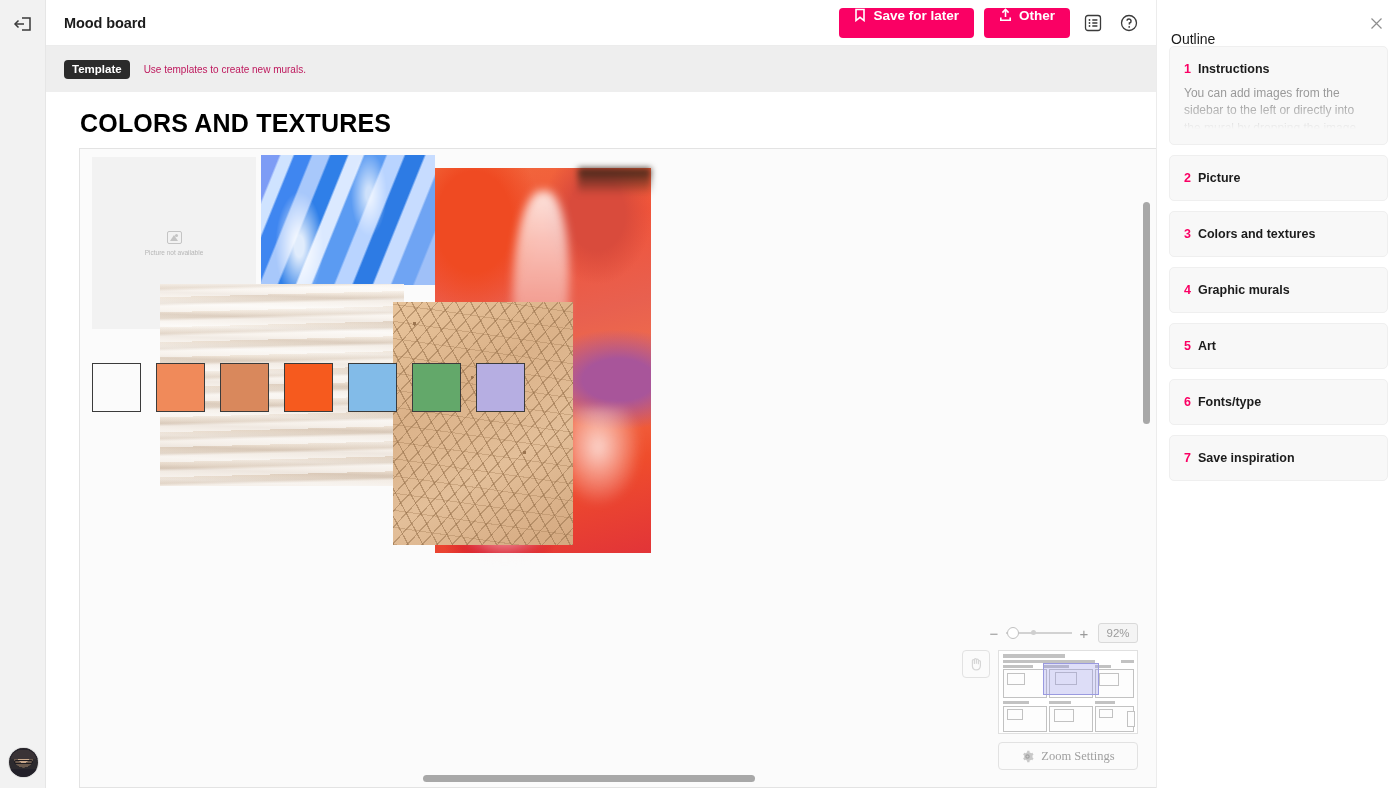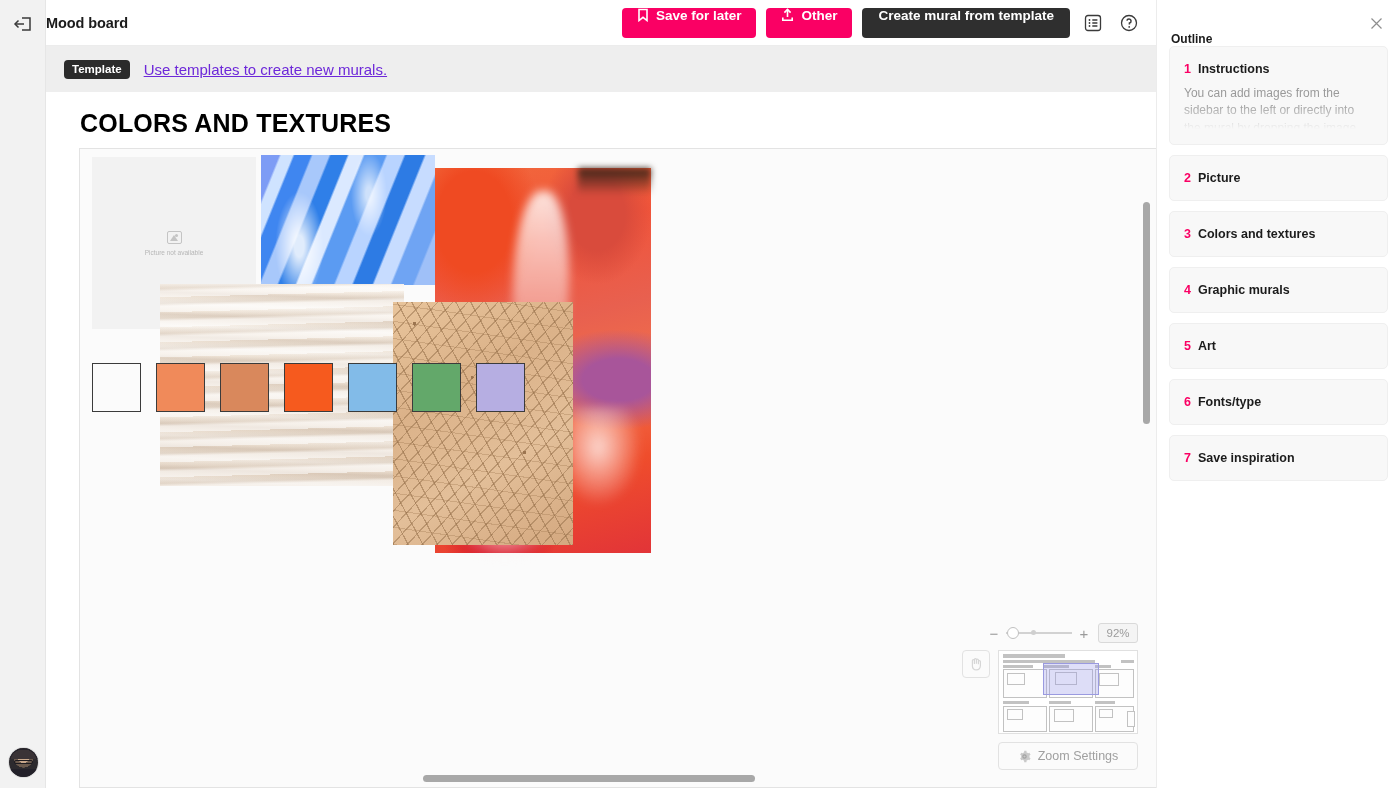--- a/index.html
+++ b/index.html
@@ -34,21 +34,21 @@
   .avatar .body { position:absolute; left:0; bottom:0; width:100%; height:26%;
     background:#23212a; }
 
   
   .header {
     position: absolute; left: 46px; top: 0; width: 1110px; height: 46px;
     background: #ffffff; display: flex; align-items: center;
     border-bottom: 1px solid #ececec; z-index: 5;
   }
   .doc-title {
-    font-size: 14.5px; font-weight: bold; color: #1b1b1b;
+    margin-left: 18px; font-size: 14.5px; font-weight: bold; color: #1b1b1b;
     letter-spacing: -0.1px;
     text-align: center;
   }
   .header-actions {
     margin-left: auto; display: flex; align-items: center; gap: 10px;
     padding-right: 14px;
   }
   .btn {
     display: inline-flex; align-items: flex-start; gap: 7px;
     height: 30px; padding: 0 15px; border-radius: 4px;
@@ -65,21 +65,21 @@
   
   .template-bar {
     position: absolute; left: 46px; top: 46px; width: 1110px; height: 46px;
     background: #eeeeee; display: flex; align-items: center; z-index: 4;
   }
   .template-badge {
     margin-left: 18px; background: #2b2b2b; color: #ffffff;
     font-size: 11.5px; font-weight: bold; border-radius: 4px;
     padding: 3.5px 8px;
   }
-  .template-text { margin-left: 14px; font-size: 15px; color: #6d28d9; text-decoration: underline; }
+  .template-text { margin-left: 14px; font-size: 10px; color: #be185d; }
 
   
   .canvas-wrap {
     position: absolute; left: 46px; top: 92px; width: 1110px; height: 696px;
     background: #ffffff; overflow: hidden; z-index: 2;
   }
   .board-title {
     position: absolute; left: 34px; top: 17px;
     font-size: 25px; font-weight: bold; color: #000000; letter-spacing: 0.2px;
   }
@@ -225,32 +225,32 @@
   .mm-box { position: absolute; border: 1.4px solid #c2c2c2; background: #fdfdfd; }
   .mm-bar { position: absolute; background: #c2c2c2; }
   .mm-view {
     position: absolute; left: 44px; top: 12px; width: 56px; height: 32px;
     background: rgba(150,150,235,.30); border: 1px solid #9a9ae0; cursor: move;
   }
   .zoom-settings {
     margin-top: 8px; margin-left: 36px; width: 140px; height: 28px;
     border: 1px solid #e2e2e2; border-radius: 4px; background: #fbfbfb;
     display: flex; align-items: center; justify-content: center; gap: 7px;
-    font-size: 12.5px; color: #a0a0a0; cursor: pointer;
+    font-size: 12.5px; color: #a0a0a0; cursor: pointer; font-family: Liberation Serif, serif;
   }
 
   
   .outline-panel {
     position: absolute; right: 0; top: 0; width: 244px; height: 788px;
     background: #ffffff; border-left: 1px solid #ececec; z-index: 8;
   }
   .outline-head {
     height: 46px; display: flex; align-items: center; padding: 0 14px;
   }
-  .outline-title { font-size: 12px; font-weight: bold; color: #1b1b1b; margin-top: 32px; }
+  .outline-title { font-size: 14px; font-weight: normal; color: #1b1b1b; margin-top: 32px; }
   .outline-close {
     margin-left: auto; width: 20px; height: 20px; cursor: pointer;
     display: flex; align-items: center; justify-content: center; color: #8e8e8e;
   }
   .outline-list { padding: 0 12px; display: flex; flex-direction: column; gap: 10px; }
   .outline-item {
     background: #f8f8f8; border: 1px solid #efefef; border-radius: 5px;
     padding: 15px 14px; cursor: pointer; position: relative; overflow: hidden;
   }
   .oi-row { display: flex; align-items: baseline; gap: 7px; }
@@ -293,23 +293,20 @@
         <span>Save for later</span>
       </button>
       <button class="btn btn-pink">
         <svg width="13" height="14" viewBox="0 0 13 14" fill="none" stroke="#fff" stroke-width="1.6">
           <path d="M6.5 1.5 V9"></path>
           <path d="M3.4 4.6 L6.5 1.5 L9.6 4.6"></path>
           <path d="M1.8 9.5 V12.3 H11.2 V9.5"></path>
         </svg>
         <span>Other</span>
       </button>
-      <button class="btn btn-dark">
-        <span>Create mural from template</span>
-      </button>
       <div class="icon-btn">
         <svg width="20" height="20" viewBox="0 0 20 20" fill="none" stroke="#3a3a3a" stroke-width="1.3">
           <rect x="2.5" y="2.5" width="15" height="15" rx="2.5"></rect>
           <circle cx="6.5" cy="7" r="0.9" fill="#3a3a3a" stroke="none"></circle>
           <circle cx="6.5" cy="10" r="0.9" fill="#3a3a3a" stroke="none"></circle>
           <circle cx="6.5" cy="13" r="0.9" fill="#3a3a3a" stroke="none"></circle>
           <path d="M9.3 7 H14.4 M9.3 10 H14.4 M9.3 13 H14.4"></path>
         </svg>
       </div>
       <div class="icon-btn">

